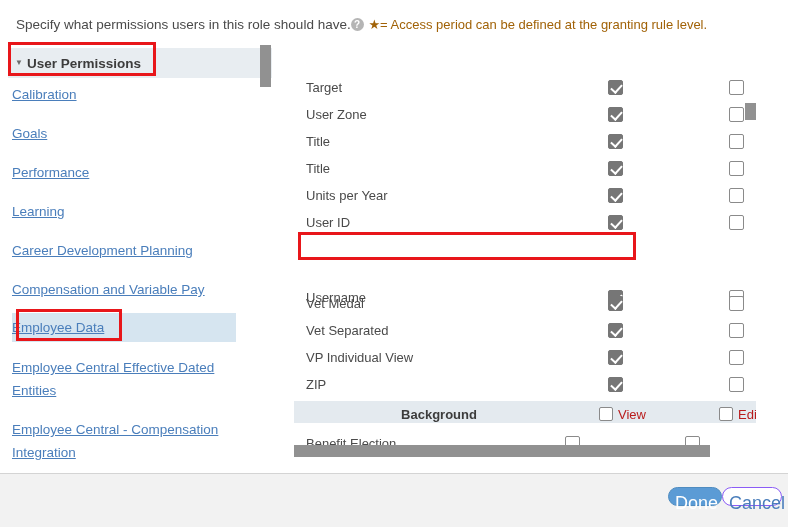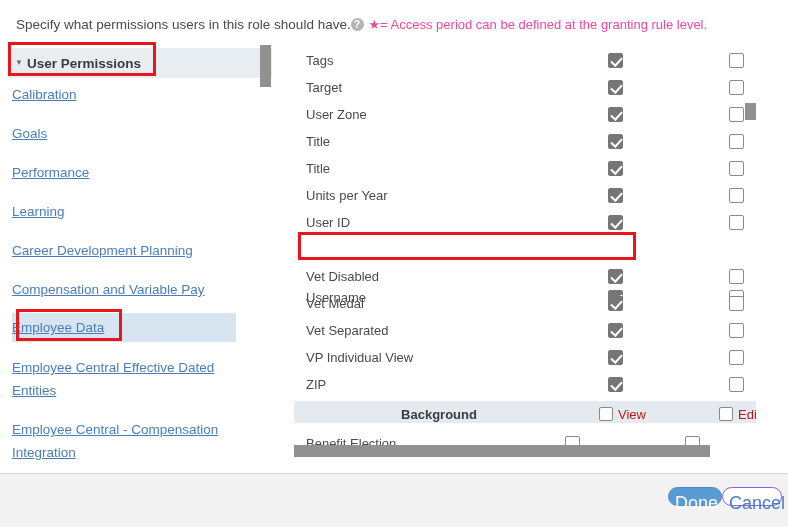--- a/index.html
+++ b/index.html
@@ -33,21 +33,21 @@
     background: #b5b5b5;
     color: #ffffff;
     font-size: 10px;
     line-height: 13px;
     text-align: center;
     font-weight: bold;
     vertical-align: 1px;
     margin: 0 1px 0 0;
     cursor: pointer;
   }
-  .instruction .star { font-size: 13px; color: #ec4899; }
+  .instruction .star { font-size: 13px; color: #a16207; }
 
   
   .left-panel {
     position: absolute;
     left: 0px; top: 42px;
     width: 272px; height: 420px;
     background: #ffffff;
     overflow: hidden;
   }
   .nav-header {
@@ -270,25 +270,20 @@
       <div class="nav-item plain" style="top:161px;"><span class="lnk">Career Development Planning</span></div>
       <div class="nav-item plain" style="top:200px;"><span class="lnk">Compensation and Variable Pay</span></div>
       <div class="nav-item selected" style="top:235px;height:29px;line-height:29px;"><span class="lnk">Employee Data</span></div>
       <div class="nav-item plain" style="top:278px;width:230px;"><span class="lnk">Employee Central Effective Dated Entities</span></div>
       <div class="nav-item plain" style="top:340px;width:232px;"><span class="lnk">Employee Central - Compensation Integration</span></div>
     </div>
   </div>
 
   <div class="right-panel">
 
-    <div class="perm-row" style="top:5px;">
-      <span class="perm-label">Tags</span>
-      <span class="cbox col1 checked"></span>
-      <span class="cbox col2"></span>
-    </div>
     <div class="perm-row" style="top:32px;">
       <span class="perm-label">Target</span>
       <span class="cbox col1 checked"></span>
       <span class="cbox col2"></span>
     </div>
     <div class="perm-row" style="top:59px;">
       <span class="perm-label">User Zone</span>
       <span class="cbox col1 checked"></span>
       <span class="cbox col2"></span>
     </div>
@@ -307,25 +302,20 @@
       <span class="cbox col1 checked"></span>
       <span class="cbox col2"></span>
     </div>
     <div class="perm-row" style="top:167px;">
       <span class="perm-label">User ID</span>
       <span class="cbox col1 checked"></span>
       <span class="cbox col2"></span>
     </div>
     <div class="perm-row" style="top:194px;margin-top:48px;">
       <span class="perm-label">Username</span>
-      <span class="cbox col1 checked"></span>
-      <span class="cbox col2"></span>
-    </div>
-    <div class="perm-row" style="top:221px;">
-      <span class="perm-label">Vet Disabled</span>
       <span class="cbox col1 checked"></span>
       <span class="cbox col2"></span>
     </div>
     <div class="perm-row" style="top:248px;">
       <span class="perm-label">Vet Medal</span>
       <span class="cbox col1 checked"></span>
       <span class="cbox col2"></span>
     </div>
     <div class="perm-row" style="top:275px;">
       <span class="perm-label">Vet Separated</span>

